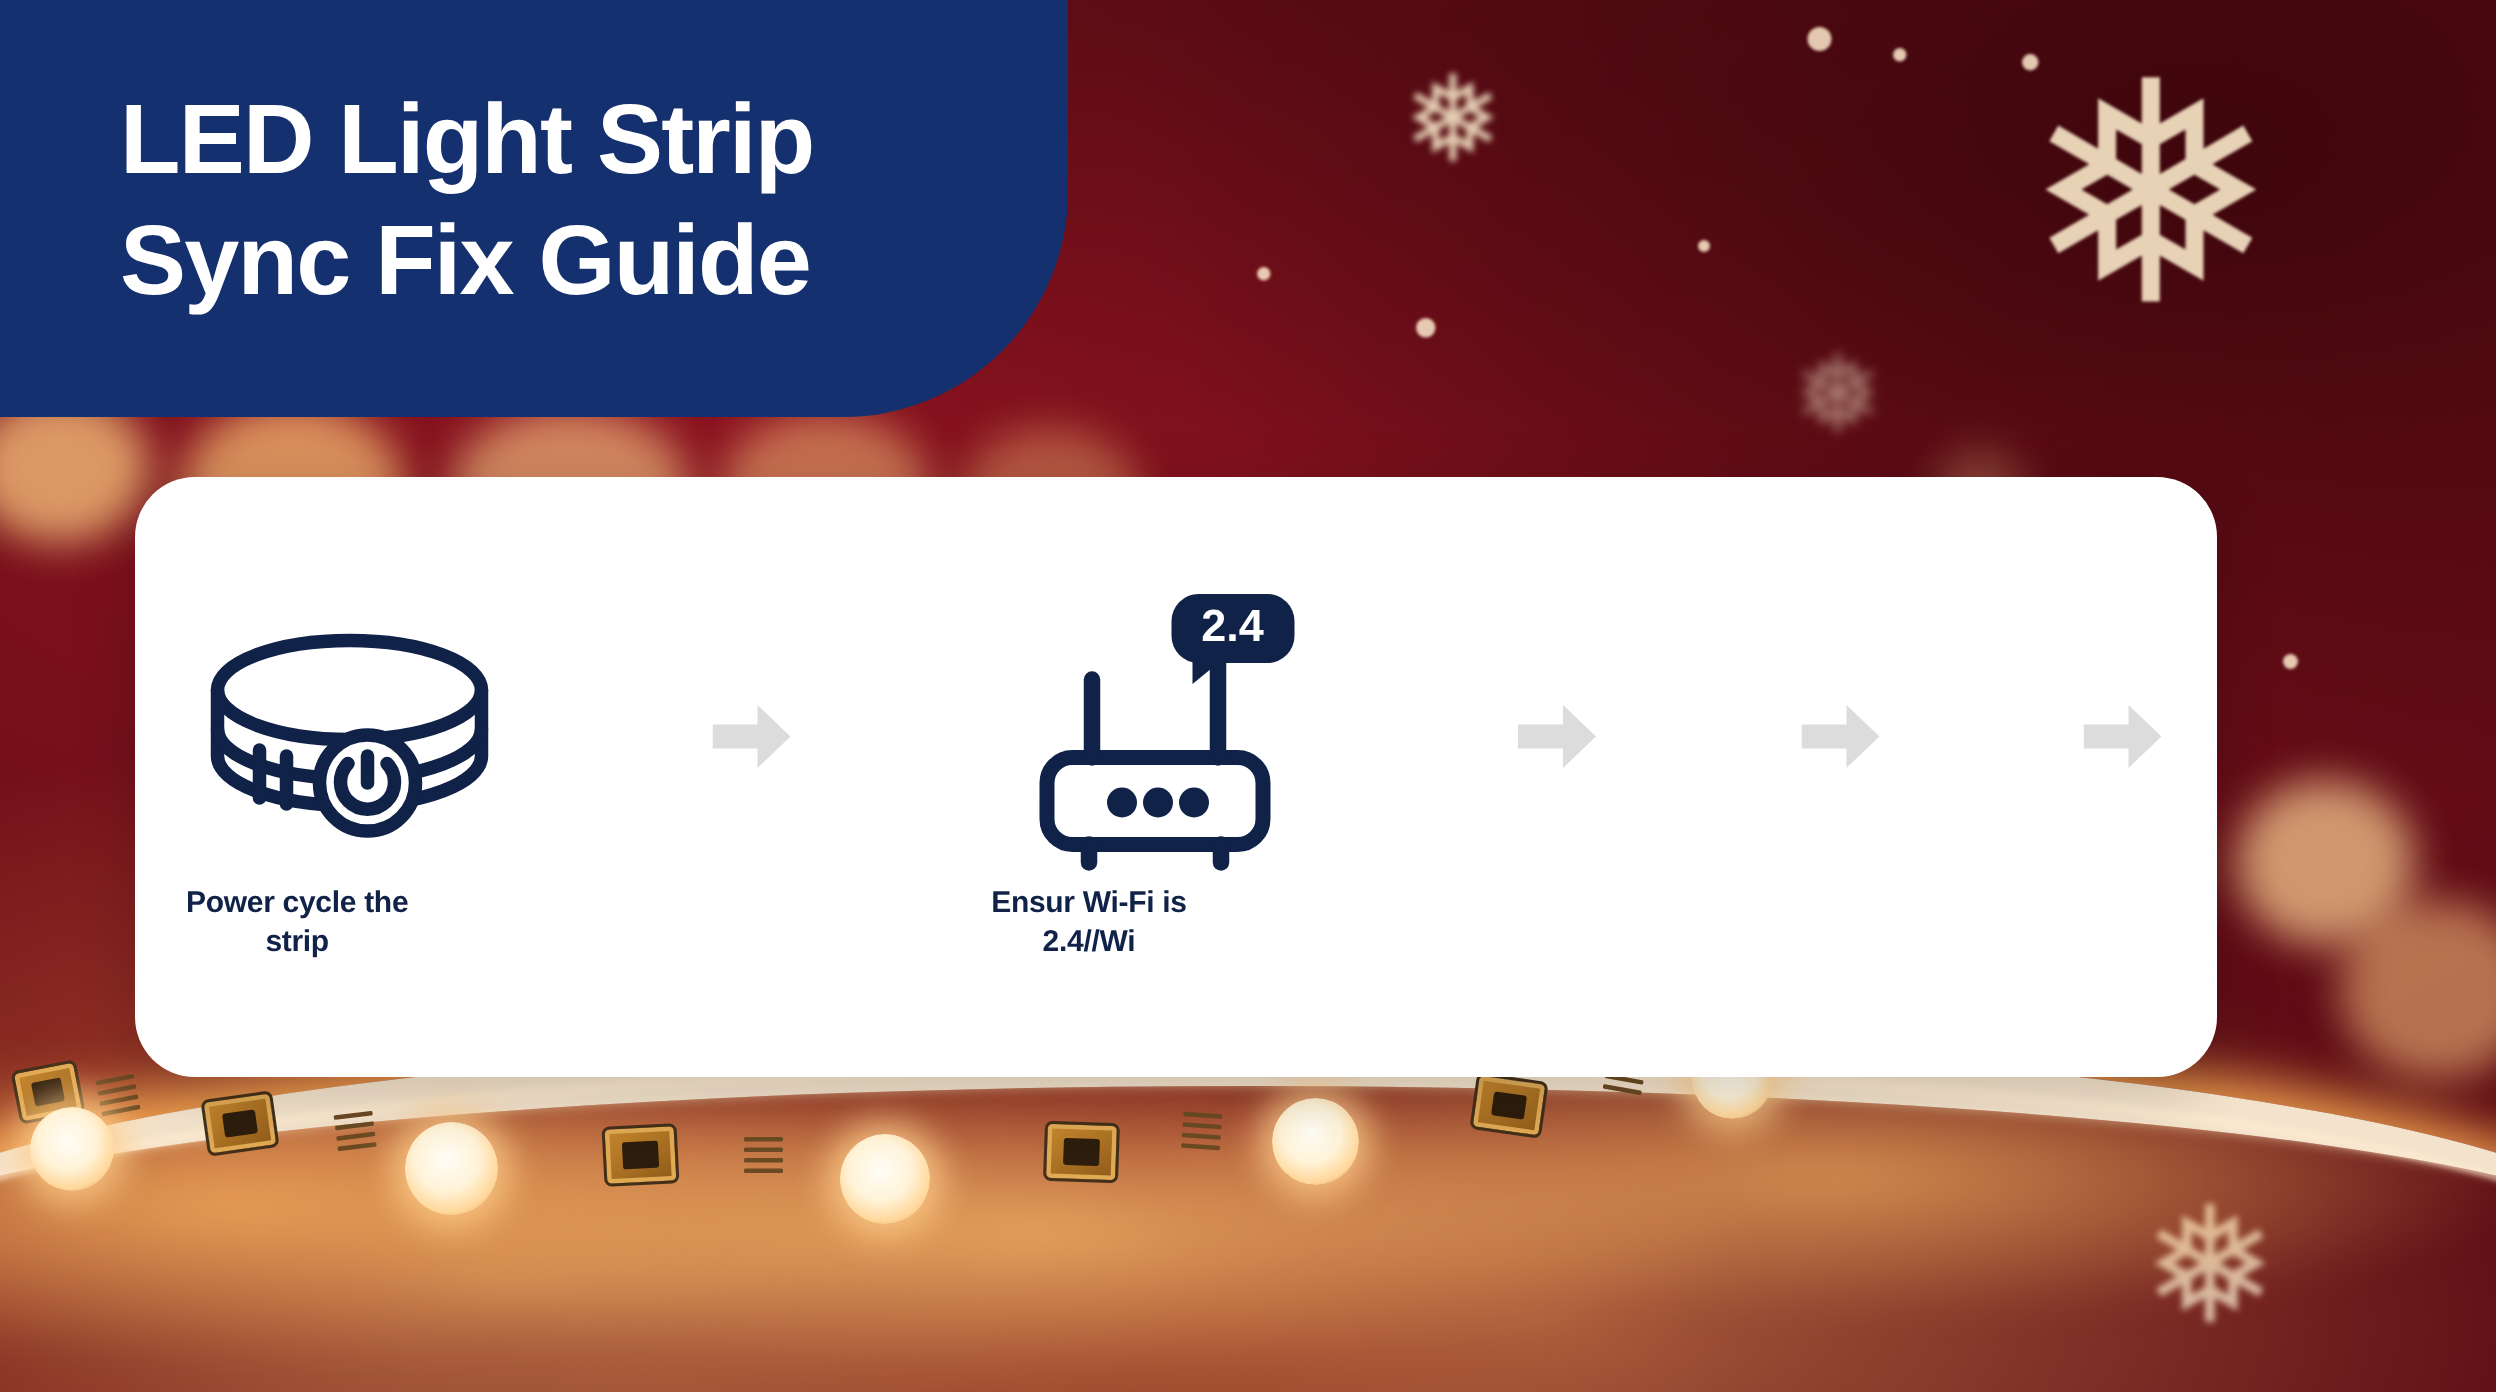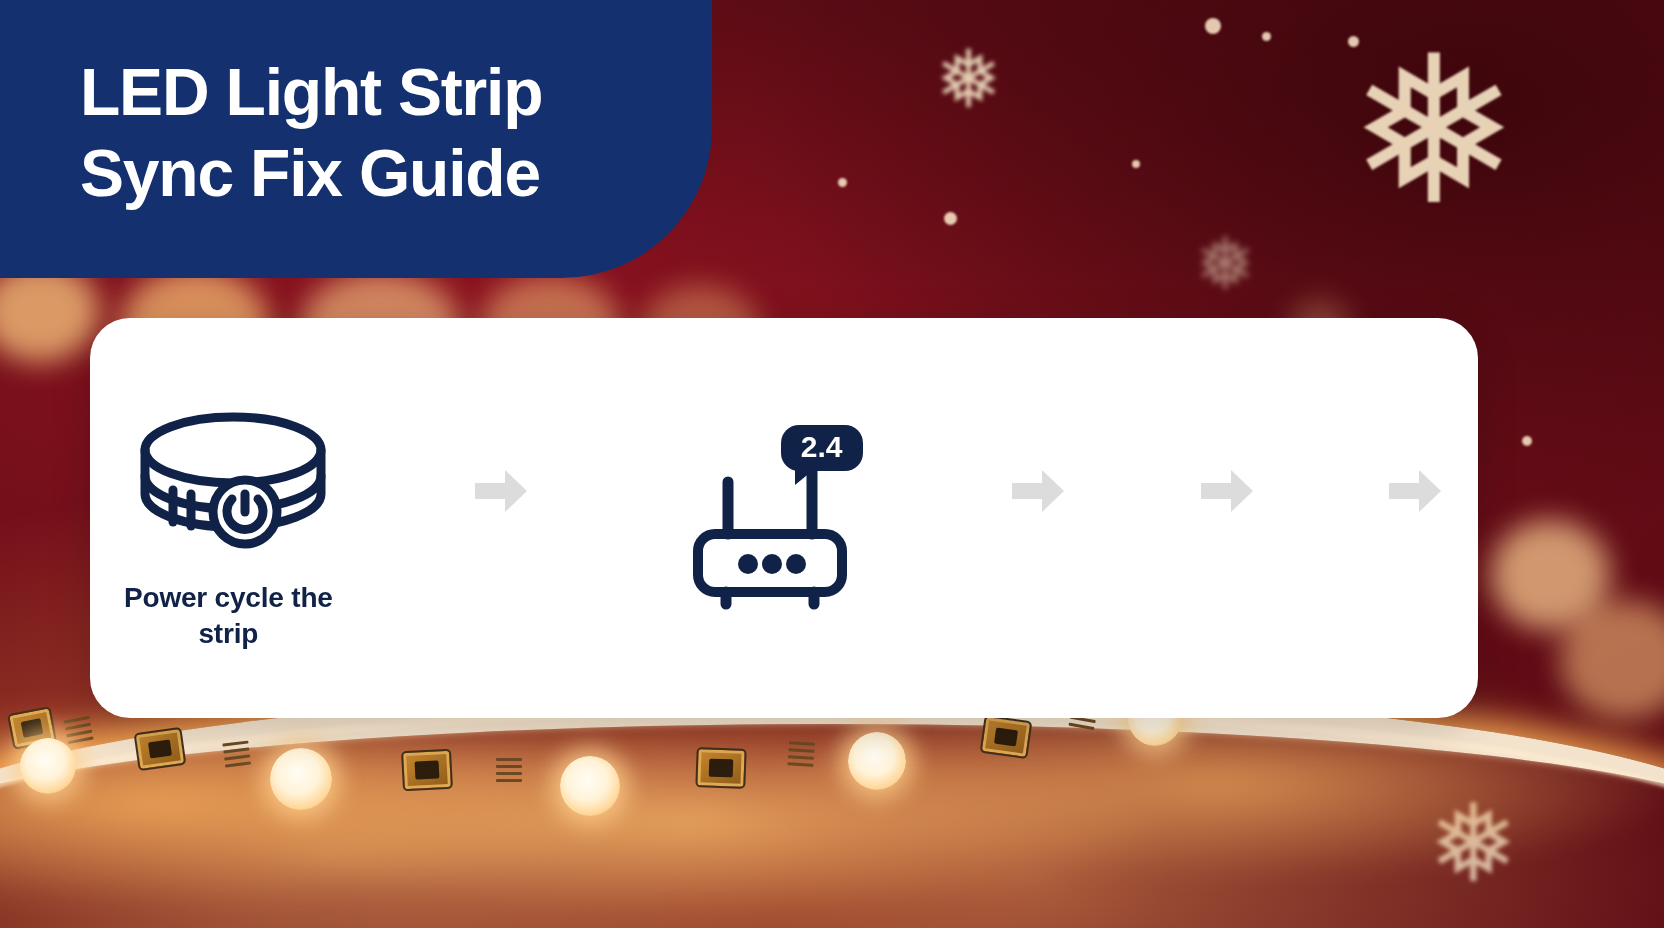--- a/index.html
+++ b/index.html
@@ -109,21 +109,21 @@
   .step { width:218px; display:flex; flex-direction:column; align-items:flex-start; }
   .step-icon {
     height:190px; width:100%;
     display:flex; align-items:center; justify-content:center;
     position:relative;
   }
   .step-label {
     margin-top:6px;
     text-align:center;
     color:#102248;
-    font-size:28px; font-weight:bold; line-height:1.28;
+    font-size:20px; font-weight:bold; line-height:1.28;
     letter-spacing:-.2px;
     white-space:pre-line;
   }
 
   .arrow { width:58px; flex:0 0 58px; display:flex; align-items:center; justify-content:center; margin-bottom:54px; }
   .arrow svg { display:block; }
 
   .badge-24 {
     position:absolute; top:2px; left:120px;
     background:#102248; color:#fff;
@@ -272,20 +272,22 @@
           <path d="M48 56 V108" stroke-width="11"></path>
           <path d="M132 38 V108" stroke-width="11"></path>
           <circle cx="68" cy="138" r="10" fill="#102248" stroke="none"></circle>
           <circle cx="92" cy="138" r="10" fill="#102248" stroke="none"></circle>
           <circle cx="116" cy="138" r="10" fill="#102248" stroke="none"></circle>
           <path d="M46 166 V178" stroke-width="11"></path>
           <path d="M134 166 V178" stroke-width="11"></path>
         </svg>
         <div class="badge-24">2.4</div>
       </div>
+      <div class="step-label">Ensur Wi-Fi is
+2.4//Wi</div>
     </div>
 
     <div class="arrow">
       <svg width="52" height="42" viewBox="0 0 52 42">
           <path d="M0 13 H30 V0 L52 21 L30 42 V29 H0 Z" fill="#dcdcdc"></path>
         </svg>
     </div>
 
 
     <div class="arrow">

